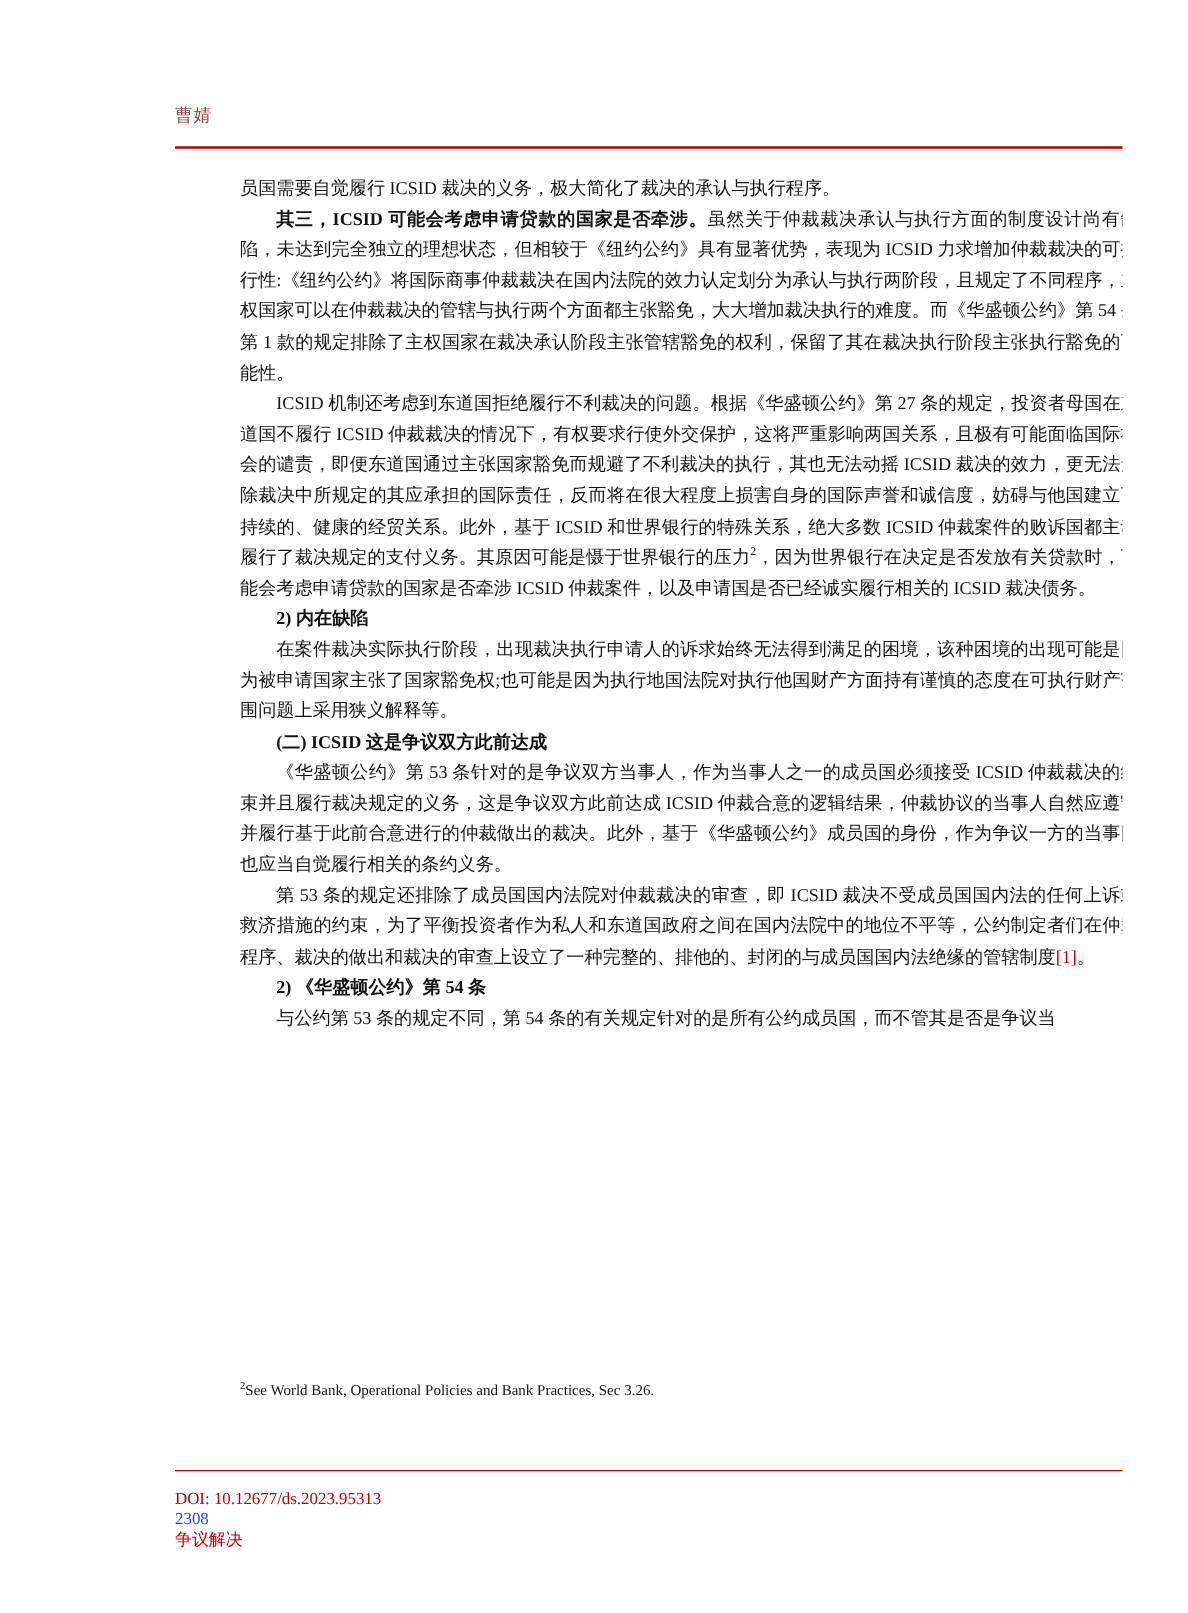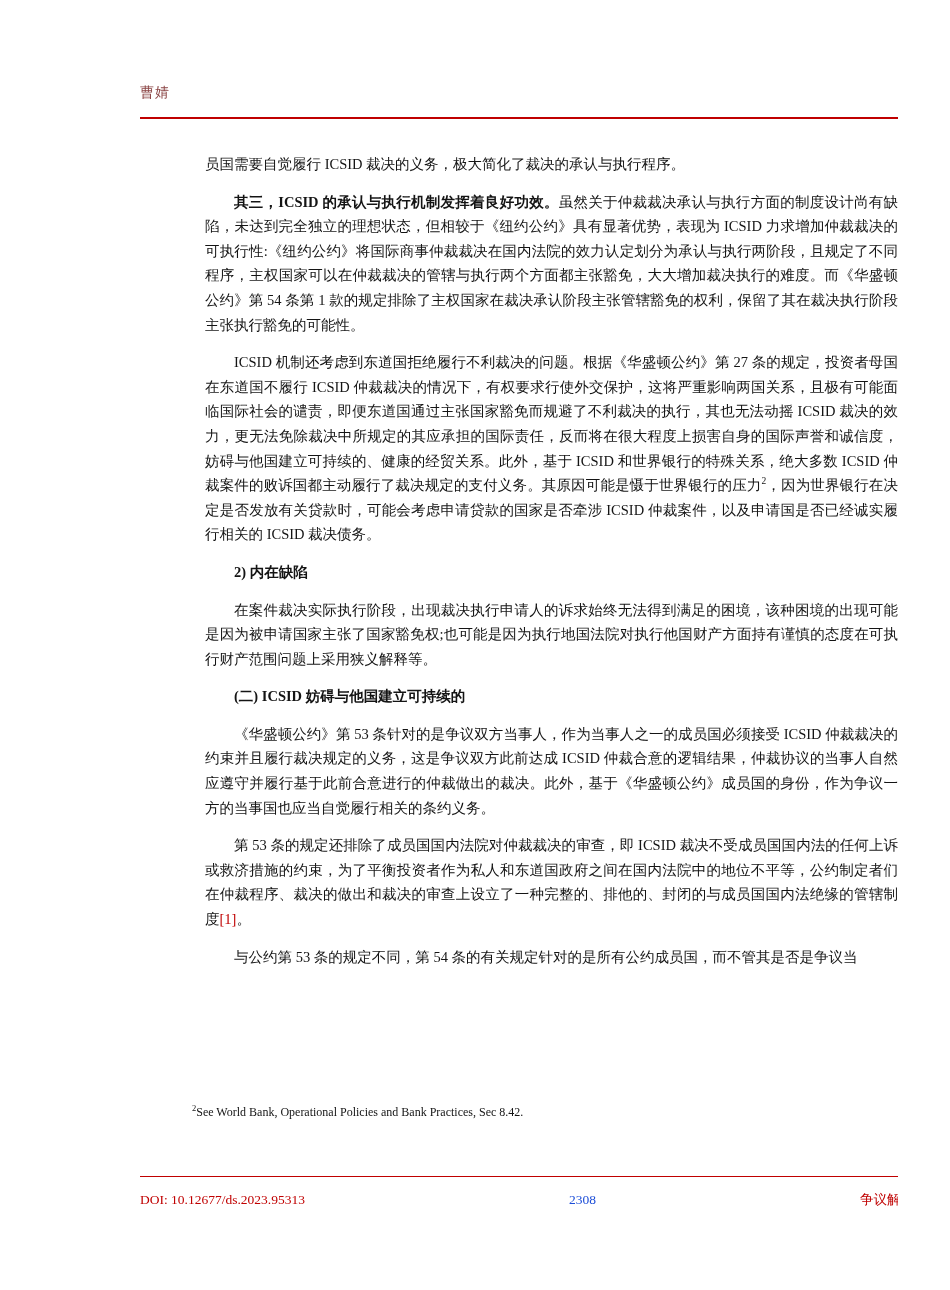--- a/index.html
+++ b/index.html
@@ -34,21 +34,21 @@
     position: absolute;
     top: 139px;
     left: 140px;
     width: 719px;
     font-size: 14.5px;
     line-height: 24.6px;
     text-align: justify;
     word-break: break-word;
   }
   .article p, .article h3 {
-    margin: 13px;
+    margin: 0;
     font-size: inherit;
     line-height: inherit;
     font-weight: normal;
   }
   .indent { text-indent: 2em; }
   .heading { font-weight: bold; }
   .bold { font-weight: bold; }
   .ref { color: var(--accent-red, #c00000); }
   sup {
     font-size: 9.5px;
@@ -67,52 +67,54 @@
   }
   .footnote sup { font-size: 8.5px; }
   .page-footer {
     position: absolute;
     top: 1176px;
     left: 88px;
     width: 774px;
     border-top: 1px solid var(--accent-red, #c00000);
     padding-top: 14px;
     display: flex;
-    justify-content: space-between;
+    justify-content: flex-end;
     align-items: baseline;
     font-size: 13.5px;
+    flex-direction: column;
   }
   .red { color: var(--accent-red, #c00000); }
   .page-num { color: #1d4ed8; }
 </style>
 </head>
 <body>
 
 <div class="page">
 
   <div class="running-head">
     <span>曹婧</span>
   </div>
 
   <div class="head-rule"></div>
 
   <div class="article">
       <p class="para"><span>员国需要自觉履行 ICSID 裁决的义务，极大简化了裁决的承认与执行程序。</span></p>
-      <p class="para indent"><span class="bold">其三，ICSID 的承认与执行机制发挥着良好功效。</span><span>虽然关于仲裁裁决承认与执行方面的制度设计尚有缺陷，未达到完全独立的理想状态，但相较于《纽约公约》具有显著优势，表现为 ICSID 力求增加仲裁裁决的可执行性:《纽约公约》将国际商事仲裁裁决在国内法院的效力认定划分为承认与执行两阶段，且规定了不同程序，主权国家可以在仲裁裁决的管辖与执行两个方面都主张豁免，大大增加裁决执行的难度。而《华盛顿公约》第 54 条第 1 款的规定排除了主权国家在裁决承认阶段主张管辖豁免的权利，保留了其在裁决执行阶段主张执行豁免的可能性。</span></p>
+      <p class="para indent"><span class="bold">其三，ICSID 可能会考虑申请贷款的国家是否牵涉。</span><span>虽然关于仲裁裁决承认与执行方面的制度设计尚有缺陷，未达到完全独立的理想状态，但相较于《纽约公约》具有显著优势，表现为 ICSID 力求增加仲裁裁决的可执行性:《纽约公约》将国际商事仲裁裁决在国内法院的效力认定划分为承认与执行两阶段，且规定了不同程序，主权国家可以在仲裁裁决的管辖与执行两个方面都主张豁免，大大增加裁决执行的难度。而《华盛顿公约》第 54 条第 1 款的规定排除了主权国家在裁决承认阶段主张管辖豁免的权利，保留了其在裁决执行阶段主张执行豁免的可能性。</span></p>
       <p class="para indent"><span>ICSID 机制还考虑到东道国拒绝履行不利裁决的问题。根据《华盛顿公约》第 27 条的规定，投资者母国在东道国不履行 ICSID 仲裁裁决的情况下，有权要求行使外交保护，这将严重影响两国关系，且极有可能面临国际社会的谴责，即便东道国通过主张国家豁免而规避了不利裁决的执行，其也无法动摇 ICSID 裁决的效力，更无法免除裁决中所规定的其应承担的国际责任，反而将在很大程度上损害自身的国际声誉和诚信度，妨碍与他国建立可持续的、健康的经贸关系。此外，基于 ICSID 和世界银行的特殊关系，绝大多数 ICSID 仲裁案件的败诉国都主动履行了裁决规定的支付义务。其原因可能是慑于世界银行的压力</span><sup>2</sup><span>，因为世界银行在决定是否发放有关贷款时，可能会考虑申请贷款的国家是否牵涉 ICSID 仲裁案件，以及申请国是否已经诚实履行相关的 ICSID 裁决债务。</span></p>
       <h3 class="heading indent"><span class="bold">2) 内在缺陷</span></h3>
       <p class="para indent"><span>在案件裁决实际执行阶段，出现裁决执行申请人的诉求始终无法得到满足的困境，该种困境的出现可能是因为被申请国家主张了国家豁免权;也可能是因为执行地国法院对执行他国财产方面持有谨慎的态度在可执行财产范围问题上采用狭义解释等。</span></p>
-      <h3 class="heading indent"><span class="bold">(二) ICSID 妨碍与他国建立可持续的</span></h3>
+      <h3 class="heading indent"><span class="bold">(二) ICSID 这是争议双方此前达成</span></h3>
       <p class="para indent"><span>《华盛顿公约》第 53 条针对的是争议双方当事人，作为当事人之一的成员国必须接受 ICSID 仲裁裁决的约束并且履行裁决规定的义务，这是争议双方此前达成 ICSID 仲裁合意的逻辑结果，仲裁协议的当事人自然应遵守并履行基于此前合意进行的仲裁做出的裁决。此外，基于《华盛顿公约》成员国的身份，作为争议一方的当事国也应当自觉履行相关的条约义务。</span></p>
       <p class="para indent"><span>第 53 条的规定还排除了成员国国内法院对仲裁裁决的审查，即 ICSID 裁决不受成员国国内法的任何上诉或救济措施的约束，为了平衡投资者作为私人和东道国政府之间在国内法院中的地位不平等，公约制定者们在仲裁程序、裁决的做出和裁决的审查上设立了一种完整的、排他的、封闭的与成员国国内法绝缘的管辖制度</span><span class="ref">[1]</span><span>。</span></p>
+      <h3 class="heading indent"><span class="bold">2) 《华盛顿公约》第 54 条</span></h3>
       <p class="para indent"><span>与公约第 53 条的规定不同，第 54 条的有关规定针对的是所有公约成员国，而不管其是否是争议当</span></p>
     </div>
 
   <div class="footnotes">
-      <div class="footnote"><sup>2</sup><span>See World Bank, Operational Policies and Bank Practices, Sec 8.42.</span></div>
+      <div class="footnote"><sup>2</sup><span>See World Bank, Operational Policies and Bank Practices, Sec 3.26.</span></div>
     </div>
 
   <div class="page-footer">
     <span class="red">DOI: 10.12677/ds.2023.95313</span>
     <span class="page-num">2308</span>
     <span class="red">争议解决</span>
   </div>
 
 </div>
 

